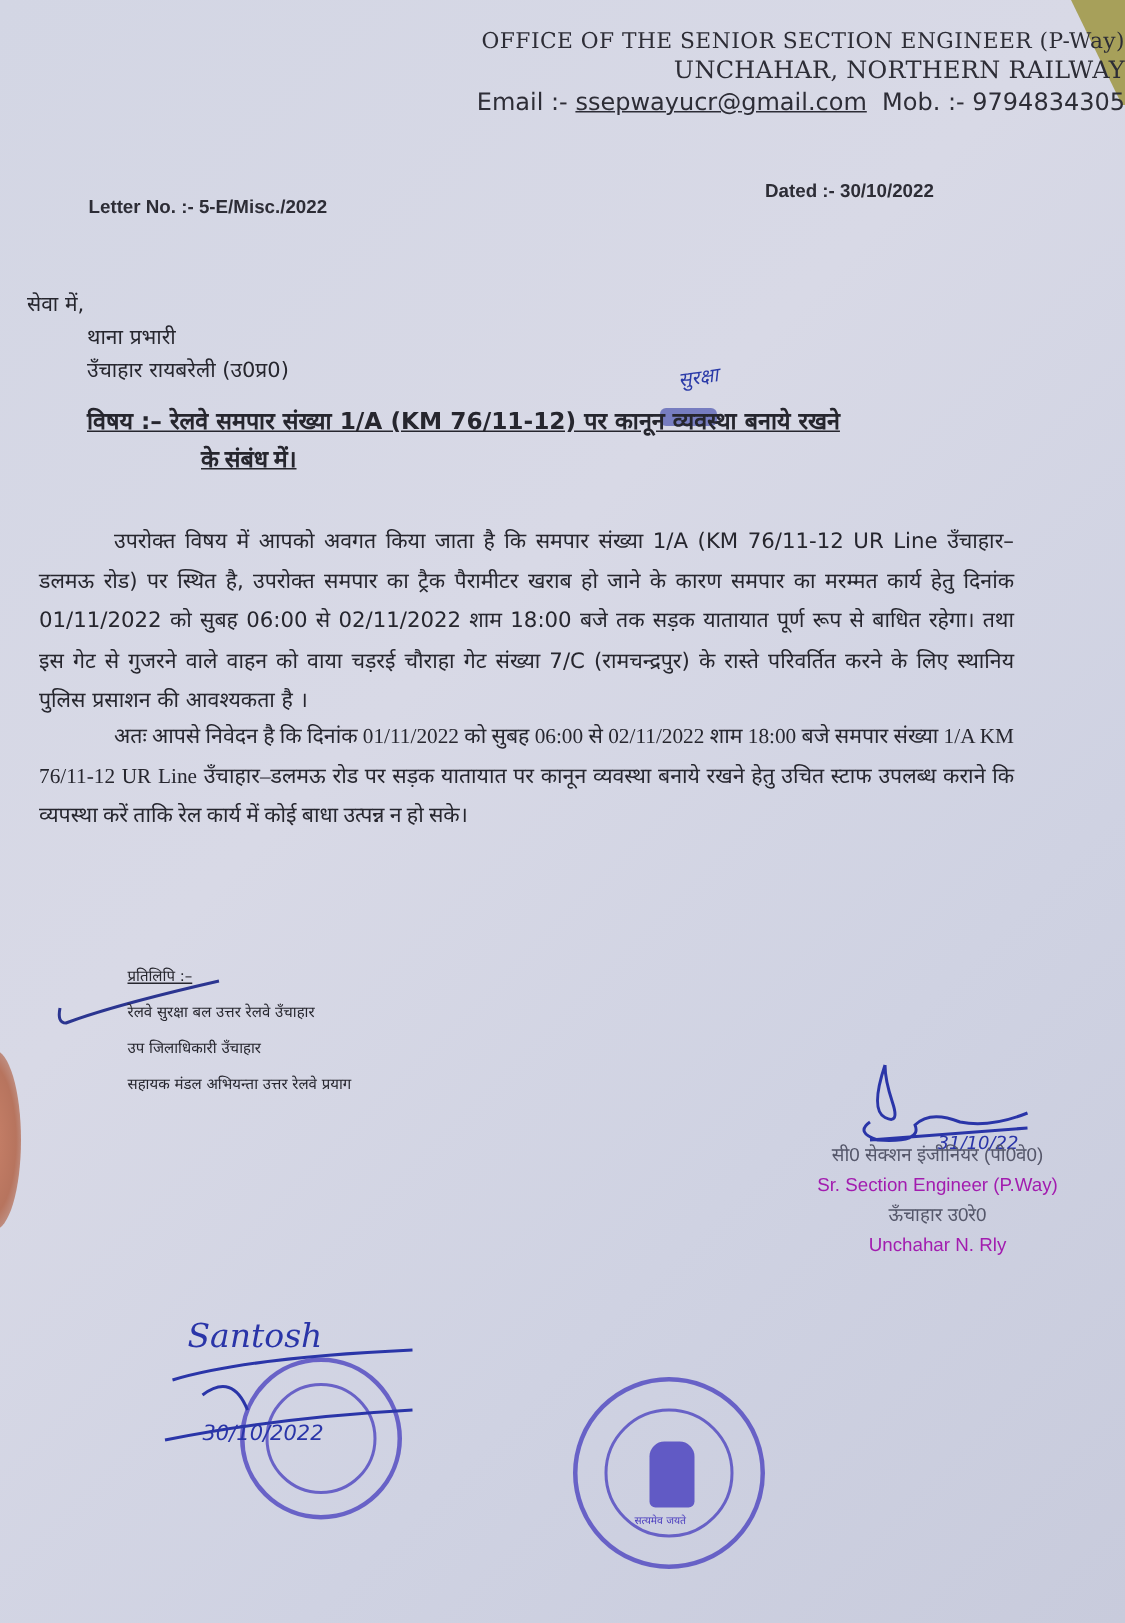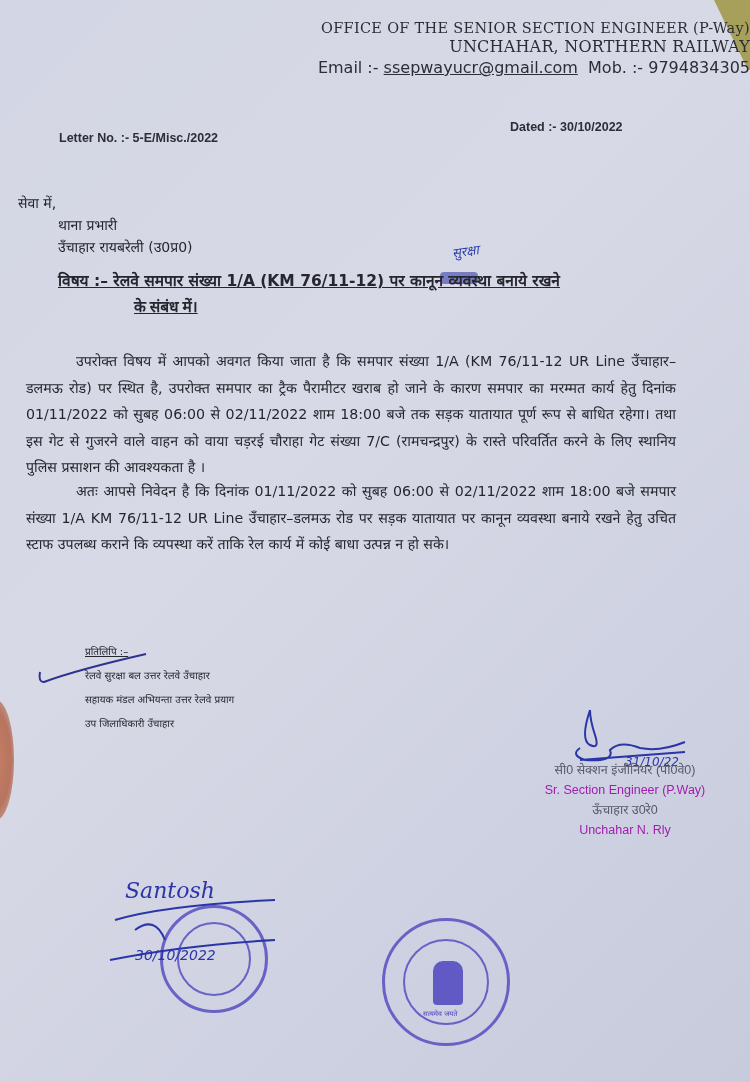--- a/index.html
+++ b/index.html
@@ -31,21 +31,21 @@
     .to { position: absolute; left: 18px; top: 192px; font-size: 14px; line-height: 22px; }
     .to .indent { padding-left: 40px; }
     .subject { position: absolute; left: 26px; top: 268px; font-size: 15.5px; font-weight: bold; line-height: 26px; width: 640px; }
     .subject span.u { text-decoration: underline; margin-left: 32px; }
     .subject .second { padding-left: 76px; font-family: Liberation Serif, serif; }
     .handwrite-insert { position: absolute; left: 452px; top: 242px; font-size: 13px; color: #2a3aa8; font-style: italic; transform: rotate(-8deg); }
     .strike { position: absolute; left: 440px; top: 272px; width: 38px; height: 12px; background: rgba(40,50,160,0.55); border-radius: 4px; }
     .para { position: absolute; left: 26px; font-size: 14.2px; line-height: 26.5px; width: 650px; text-align: justify; }
     .para .ind { padding-left: 50px; }
     .para1 { top: 316px; margin-top: 32px; }
-    .para2 { top: 478px; }
+    .para2 { top: 478px; font-family: Liberation Serif, serif; }
     .cc { position: absolute; left: 85px; top: 640px; font-size: 10px; line-height: 24px; }
     .cc .head { text-decoration: underline; }
     .cc-check { position: absolute; left: 36px; top: 652px; width: 120px; height: 40px; }
     .sign-block { position: absolute; left: 510px; top: 760px; width: 230px; text-align: center; font-size: 12.5px; line-height: 20px; color: #55576a; font-family: "Liberation Sans", sans-serif; }
     .sign-block .sb-en { color: #a21caf; }
     .sig { position: absolute; }
     .stamp { position: absolute; border-radius: 50%; border: 3px solid rgba(70,60,190,0.75); }
     .stamp .inner { position: absolute; border-radius: 50%; border: 2px solid rgba(70,60,190,0.75); }
   </style>
 </head>
@@ -86,22 +86,22 @@
 <div class="para para2">
   <span class="ind"></span><span>अतः आपसे निवेदन है कि दिनांक 01/11/2022 को सुबह 06:00 से 02/11/2022 शाम 18:00 बजे समपार संख्या 1/A KM 76/11-12 UR Line उँचाहार–डलमऊ रोड पर सड़क यातायात पर कानून व्यवस्था बनाये रखने हेतु उचित स्टाफ उपलब्ध कराने कि व्यपस्था करें ताकि रेल कार्य में कोई बाधा उत्पन्न न हो सके।</span>
 </div>
 
 <svg class="cc-check" viewBox="0 0 120 40">
   <path d="M4 20 Q2 30 8 30 Q40 18 110 2" stroke="#2b3590" stroke-width="2" fill="none"></path>
 </svg>
 <div class="cc">
   <div class="head">प्रतिलिपि :–</div>
   <div>रेलवे सुरक्षा बल उत्तर रेलवे उँचाहार</div>
+  <div>उप जिलाधिकारी उँचाहार</div>
   <div>सहायक मंडल अभियन्ता उत्तर रेलवे प्रयाग</div>
-  <div>उप जिलाधिकारी उँचाहार</div>
 </div>
 
 <svg class="sig" style="left:560px;top:700px;width:140px;height:70px" viewBox="0 0 140 70">
   <path d="M30 10 Q20 40 30 45 Q40 50 35 35 Q30 20 30 10 M20 48 Q10 55 25 60 Q55 62 50 50 Q60 40 80 48 Q100 52 125 42 M20 60 L125 52" stroke="#2a35a8" stroke-width="2" fill="none"></path>
   <text x="65" y="66" font-size="12" fill="#2a35a8" font-style="italic">31/10/22</text>
 </svg>
 <div class="sign-block">
   <div>सी0 सेक्शन इंजीनियर (पी0वे0)</div>
   <div class="sb-en">Sr. Section Engineer (P.Way)</div>
   <div>ऊँचाहार उ0रे0</div>

